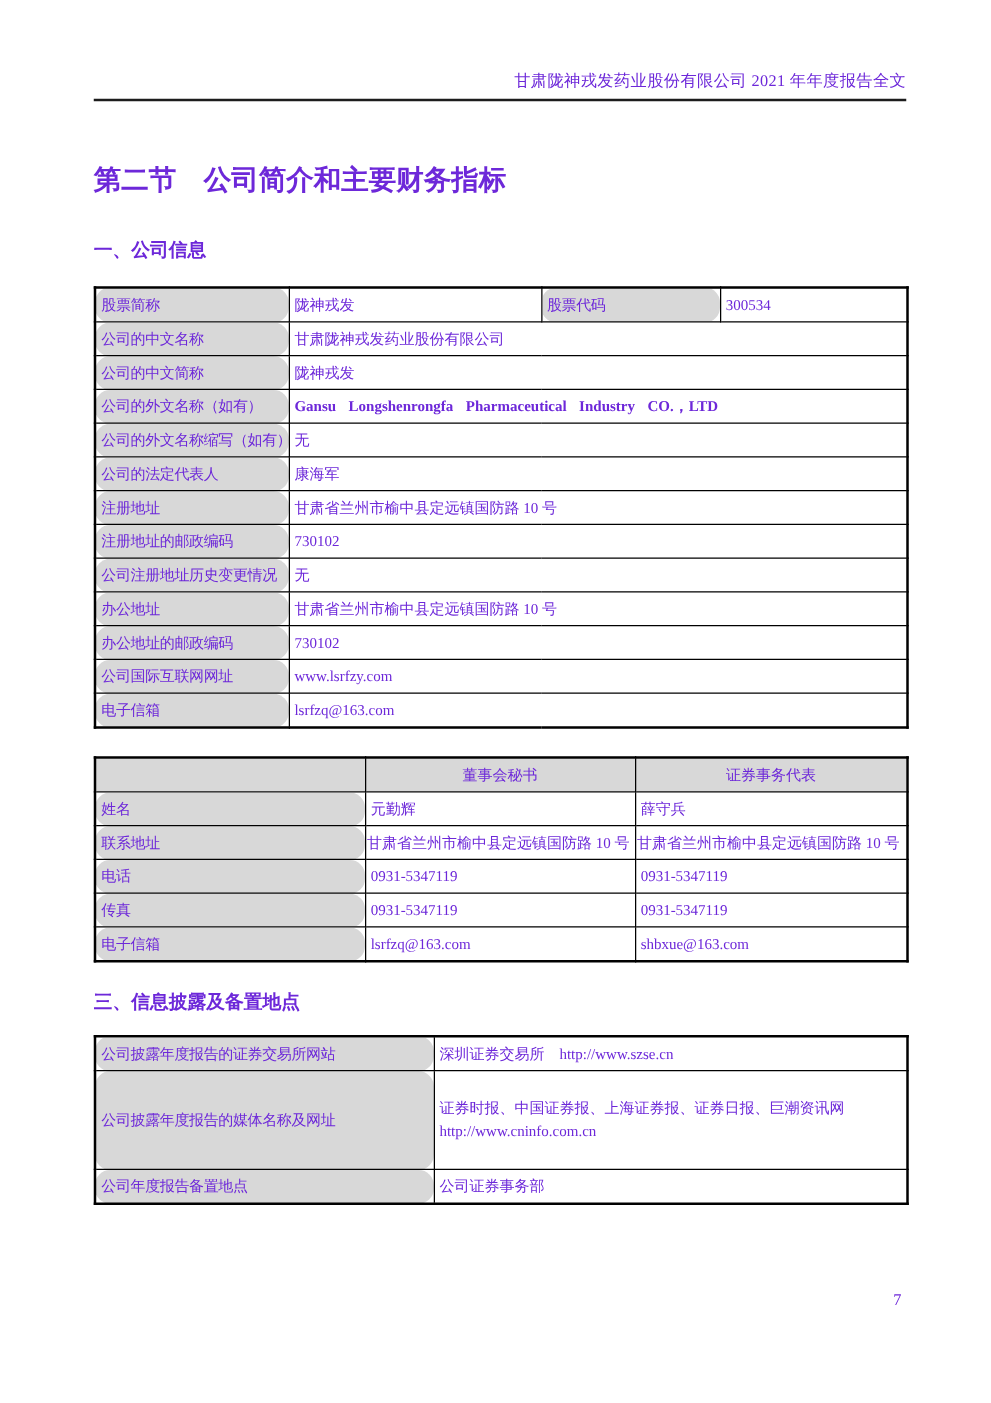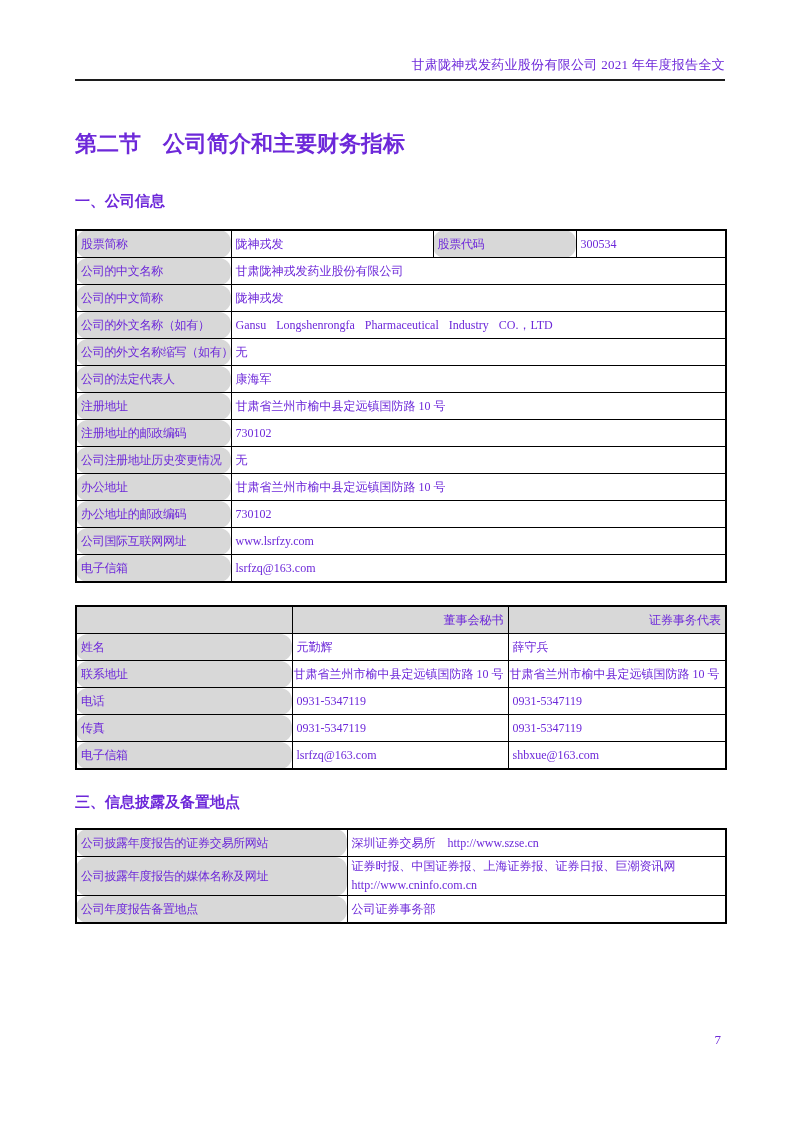--- a/index.html
+++ b/index.html
@@ -50,23 +50,23 @@
   .doc-table td {
     border:1px solid #000000;
     padding:0 4px;
     height:26px;
     vertical-align:middle;
     line-height:15px;
     overflow:hidden;
   }
   td.shaded { background:#d8d8d8; }
   td.label-cell { white-space:nowrap; letter-spacing:-0.3px;border-radius:12px; }
-  td.center { text-align:right; }
-  td.eng { word-spacing:7px; }
-  td.multiline { padding:0 4px; line-height:19px; height:auto; }
+  td.center { text-align:center; }
+  td.eng { word-spacing:7px;font-weight:bold; }
+  td.multiline { padding:20px 4px; line-height:19px; height:auto; }
   .page-number {
     position:absolute;
     top:1032px;
     right:72px;
     font-size:13px;
   }
 </style>
 </head>
 <body>
 

